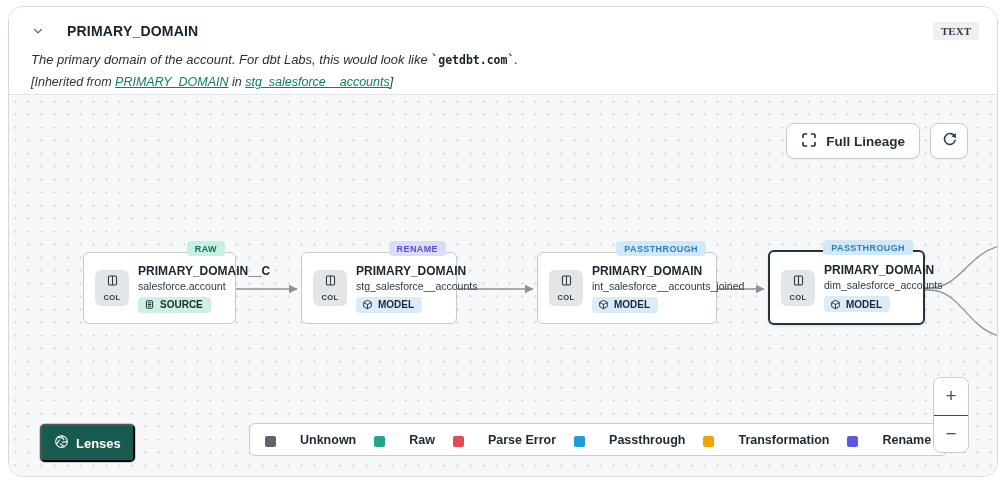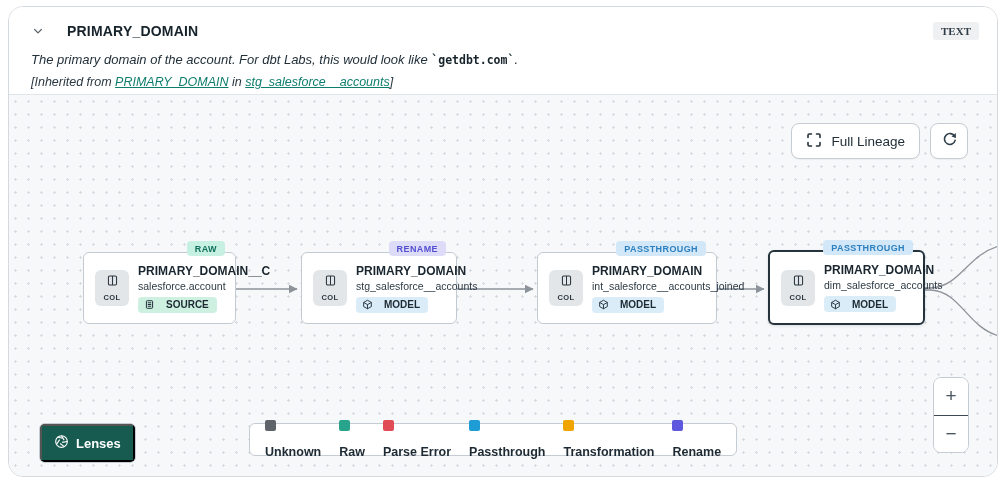--- a/index.html
+++ b/index.html
@@ -24,52 +24,52 @@
   .canvas { position:relative; width:988px; height:382px; border-top:1px solid #e2e5e8;
             background:#f7f8f9;
             background-image:radial-gradient(circle,#d8dce1 1px,transparent 1.1px);
             background-size:13px 13px; overflow:hidden; }
 
   svg.edges { position:absolute; left:0; top:0; pointer-events:none; }
 
   
   .toolbar { position:absolute; right:29px; top:28px; display:flex; gap:10px; }
   .btn { display:flex; align-items:center; gap:9px; background:#fff; border:1px solid #c6ccd3;
-         border-radius:8px; height:36px; padding:0 14px; font-size:13.5px; font-weight:400; color:#22303a;
+         border-radius:8px; height:36px; padding:0 14px; font-size:13.5px; font-weight:700; color:#22303a;
          cursor:pointer; box-shadow:0 1px 1px rgba(20,30,40,.04); }
   .btn.icon-only { width:38px; justify-content:center; padding:0; }
 
   
   .node { position:absolute; height:72px; background:#fff; border:1px solid #c4cad1; border-radius:6px;
           display:flex; align-items:center; gap:9px; padding:0 10px 0 11px; cursor:pointer; }
   .node.selected { border:2px solid #25333c; height:75px; box-shadow:0 1px 3px rgba(20,30,40,.12); }
   .col-chip { width:34px; height:36px; background:#e3e6e9; border-radius:6px; display:flex; flex-direction:column;
               align-items:center; justify-content:center; gap:6px; flex:0 0 auto; }
   .col-chip .lbl { font-size:7.5px; font-weight:700; letter-spacing:.4px; color:#2b3740; }
   .node-main { display:flex; flex-direction:column; }
   .node-title { font-size:12px; font-weight:700; color:#1a262f; white-space:nowrap; }
   .node-sub { font-size:10.5px; color:#2e3b45; margin-top:2px; white-space:nowrap; }
-  .res-badge { display:inline-flex; align-items:center; gap:11px; margin-top:5px; align-self:flex-start;
+  .res-badge { display:inline-flex; align-items:center; gap:5px; margin-top:5px; align-self:flex-start;
                border-radius:4px; padding:2.5px 8px 2.5px 6px; font-size:10px; font-weight:700; color:#1d2a33; }
   .res-source { background:#cdf0e1; }
   .res-model { background:#d9ecf8; }
   .tag { position:absolute; top:-12px; right:10px; border-radius:4px; padding:2.5px 8px;
          font-size:9px; font-weight:700; letter-spacing:.4px; }
 
   
   .lens-ctl { position:absolute; left:30px; top:328px; display:flex; height:40px; border:1px solid #c6ccd3;
               border-radius:6px; overflow:hidden; background:#fff; }
   .lens-seg { display:flex; align-items:center; gap:7px; padding:0 12px; background:#175a50; color:#fff;
               font-size:13px; font-weight:700; cursor:pointer; }
   .lens-sel { display:flex; align-items:center; gap:9px; padding:0 13px; background:#fff; color:#22303a;
               font-size:13.5px; font-weight:600; cursor:pointer; }
 
   .legend { position:absolute; left:240px; top:328px; display:flex; align-items:center; gap:18px; height:33px;
             background:#fff; border:1px solid #c6ccd3; border-radius:6px; padding:0 15px; }
-  .leg-item { display:flex; align-items:flex-start; gap:14px;flex-direction:column; }
+  .leg-item { display:flex; align-items:flex-end; gap:24px; }
   .leg-sw { width:11px; height:11px; border-radius:2px; }
   .leg-lbl { font-size:12.5px; font-weight:600; color:#1d2a33; }
 
   
   .zoom-ctl { position:absolute; left:924px; top:282px; width:36px; height:76px; background:#fff;
               border:1px solid #c6ccd3; border-radius:8px; display:flex; flex-direction:column; overflow:hidden; }
   .zoom-btn { flex:1; display:flex; align-items:center; justify-content:center; background:#fff; border:none;
               font-size:19px; color:#4c565f; cursor:pointer; font-family:"Liberation Sans",sans-serif; }
   .zoom-btn:first-child { border-bottom:1px solid #3c4852; }
 </style>

